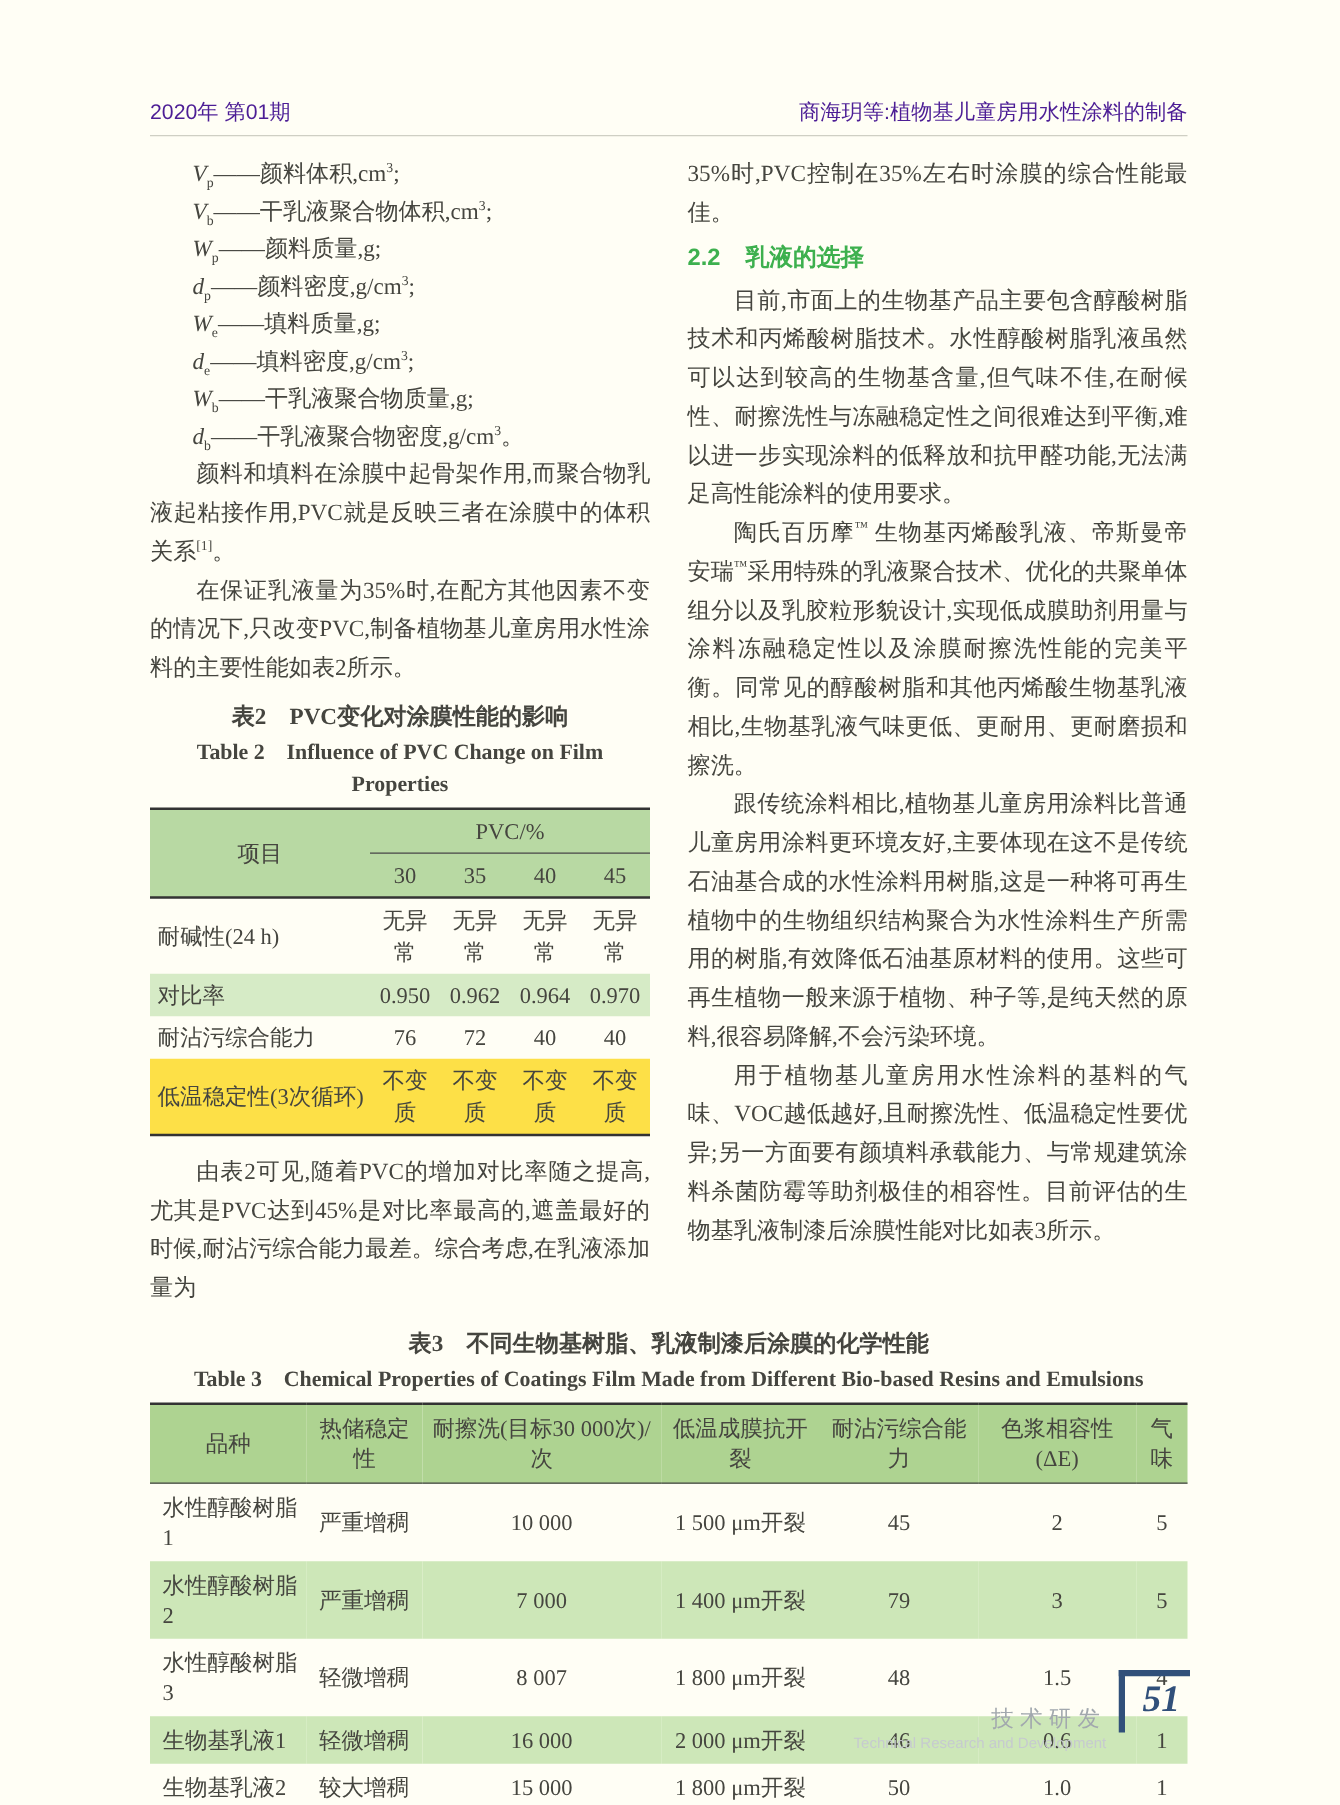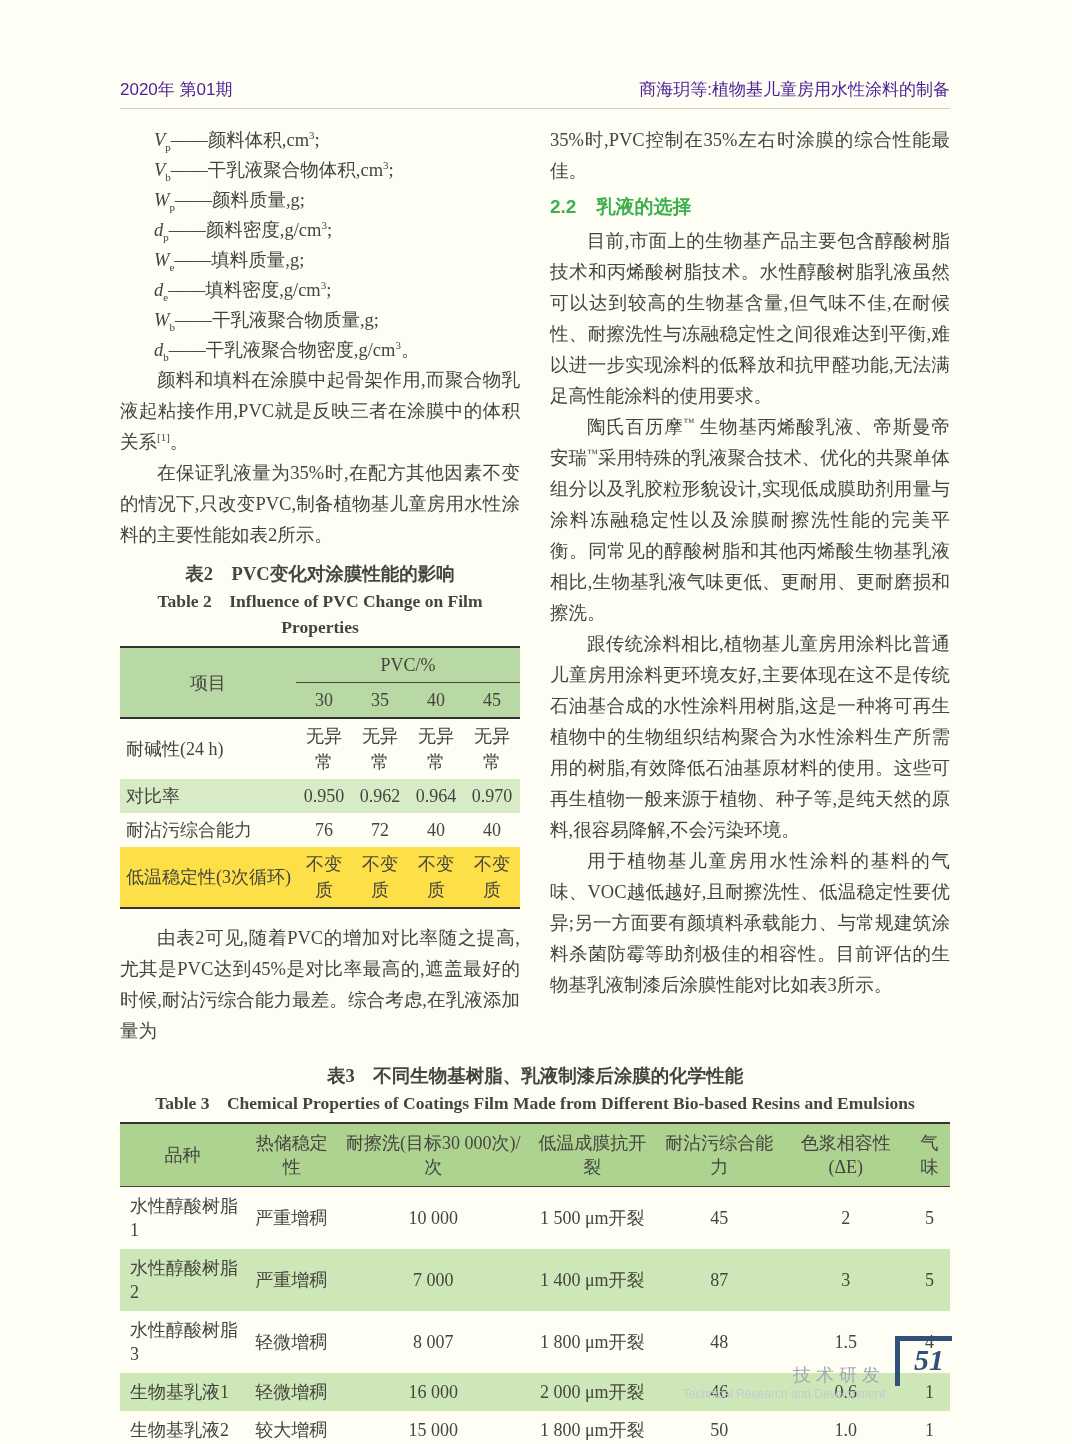--- a/index.html
+++ b/index.html
@@ -180,21 +180,21 @@
         <td>1 500 μm开裂</td>
         <td>45</td>
         <td>2</td>
         <td>5</td>
       </tr>
       <tr class="alt">
         <td class="l">水性醇酸树脂2</td>
         <td class="l">严重增稠</td>
         <td>7 000</td>
         <td>1 400 μm开裂</td>
-        <td>87</td>
+        <td>79</td>
         <td>3</td>
         <td>5</td>
       </tr>
       <tr>
         <td class="l">水性醇酸树脂3</td>
         <td class="l">轻微增稠</td>
         <td>8 007</td>
         <td>1 800 μm开裂</td>
         <td>48</td>
         <td>1.5</td>

